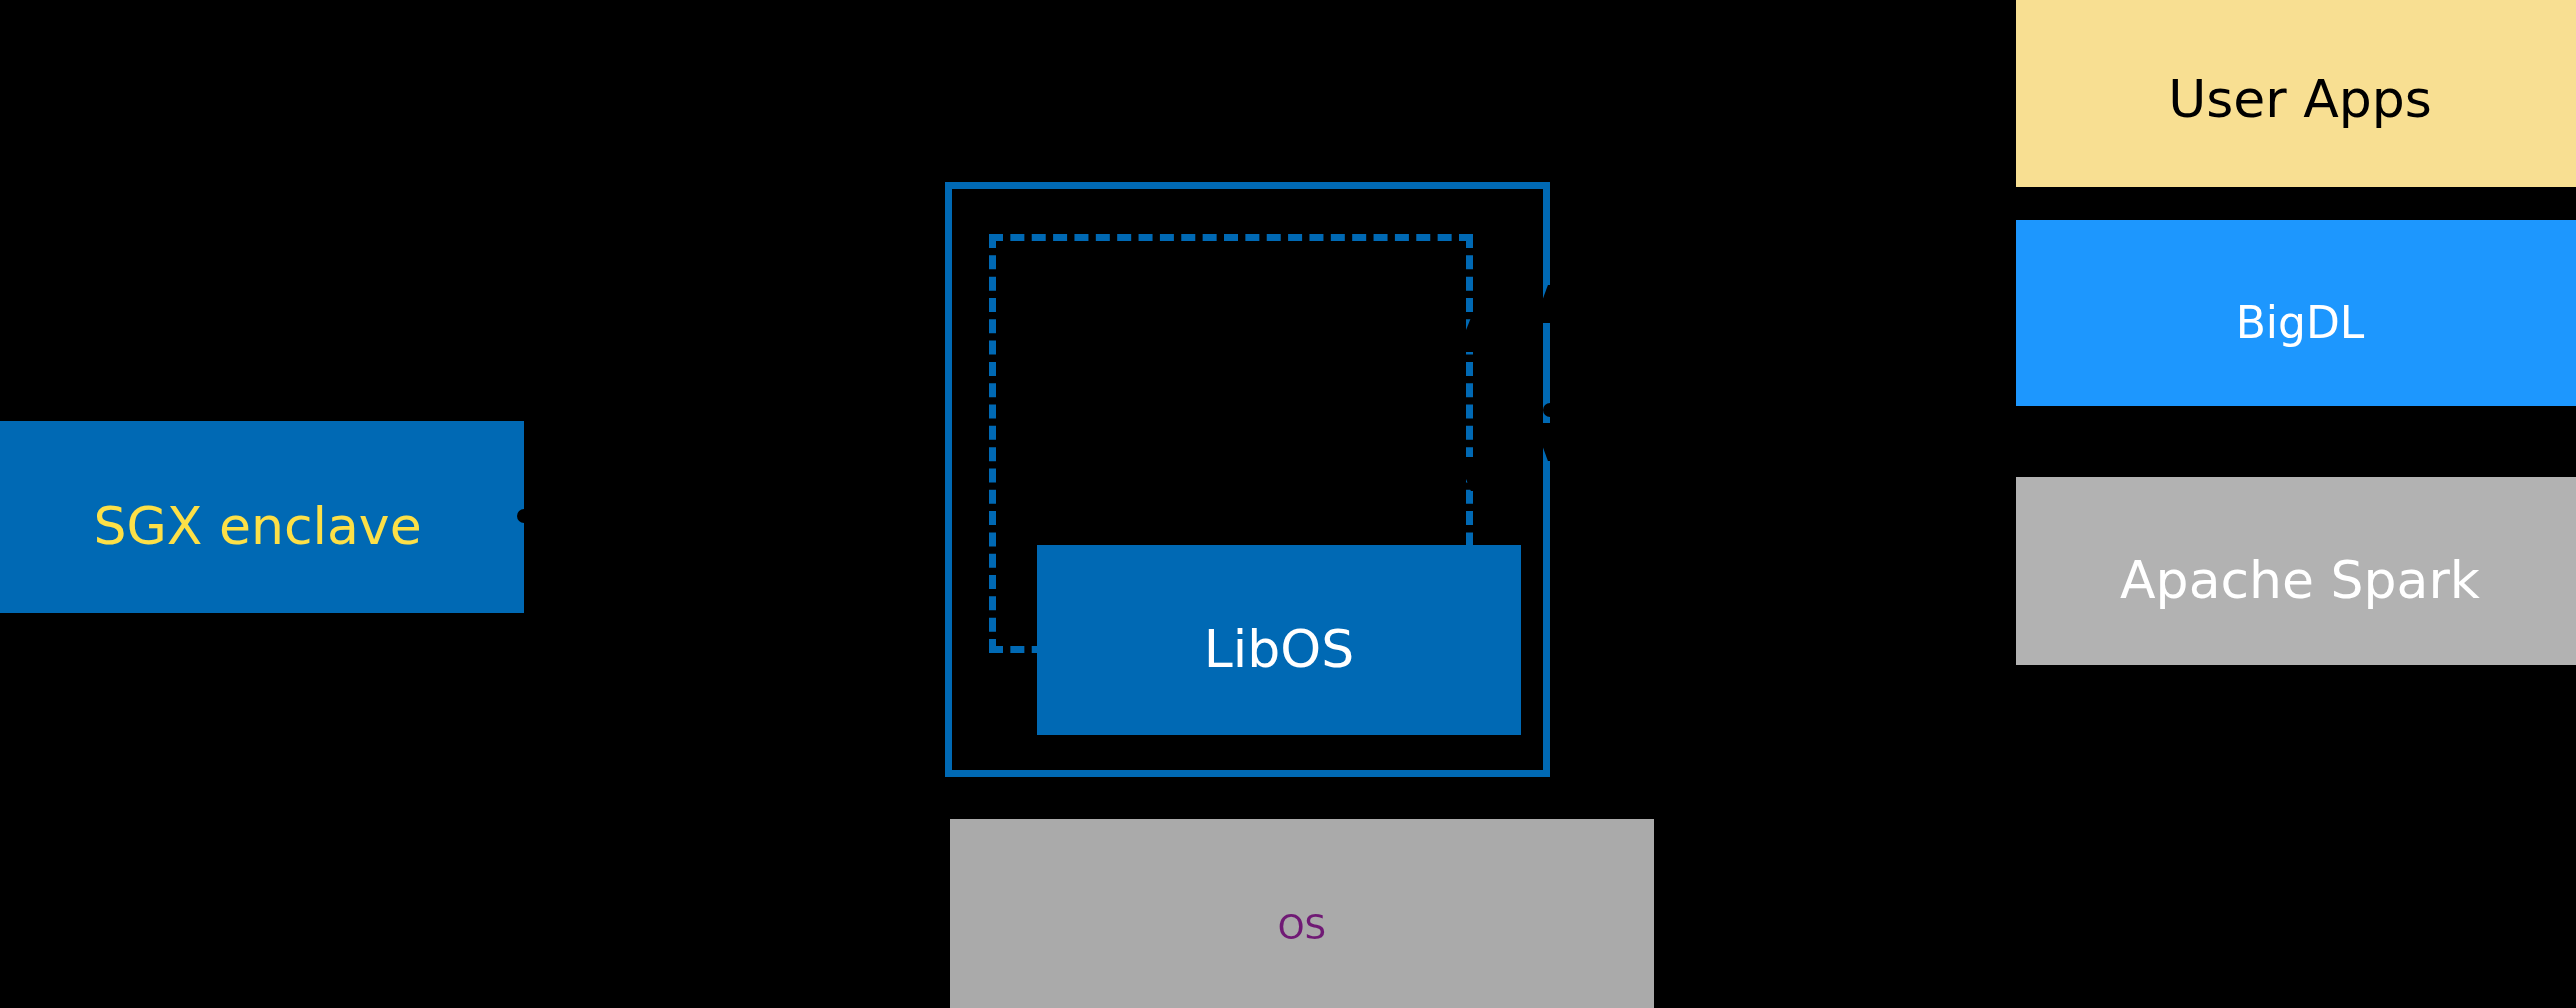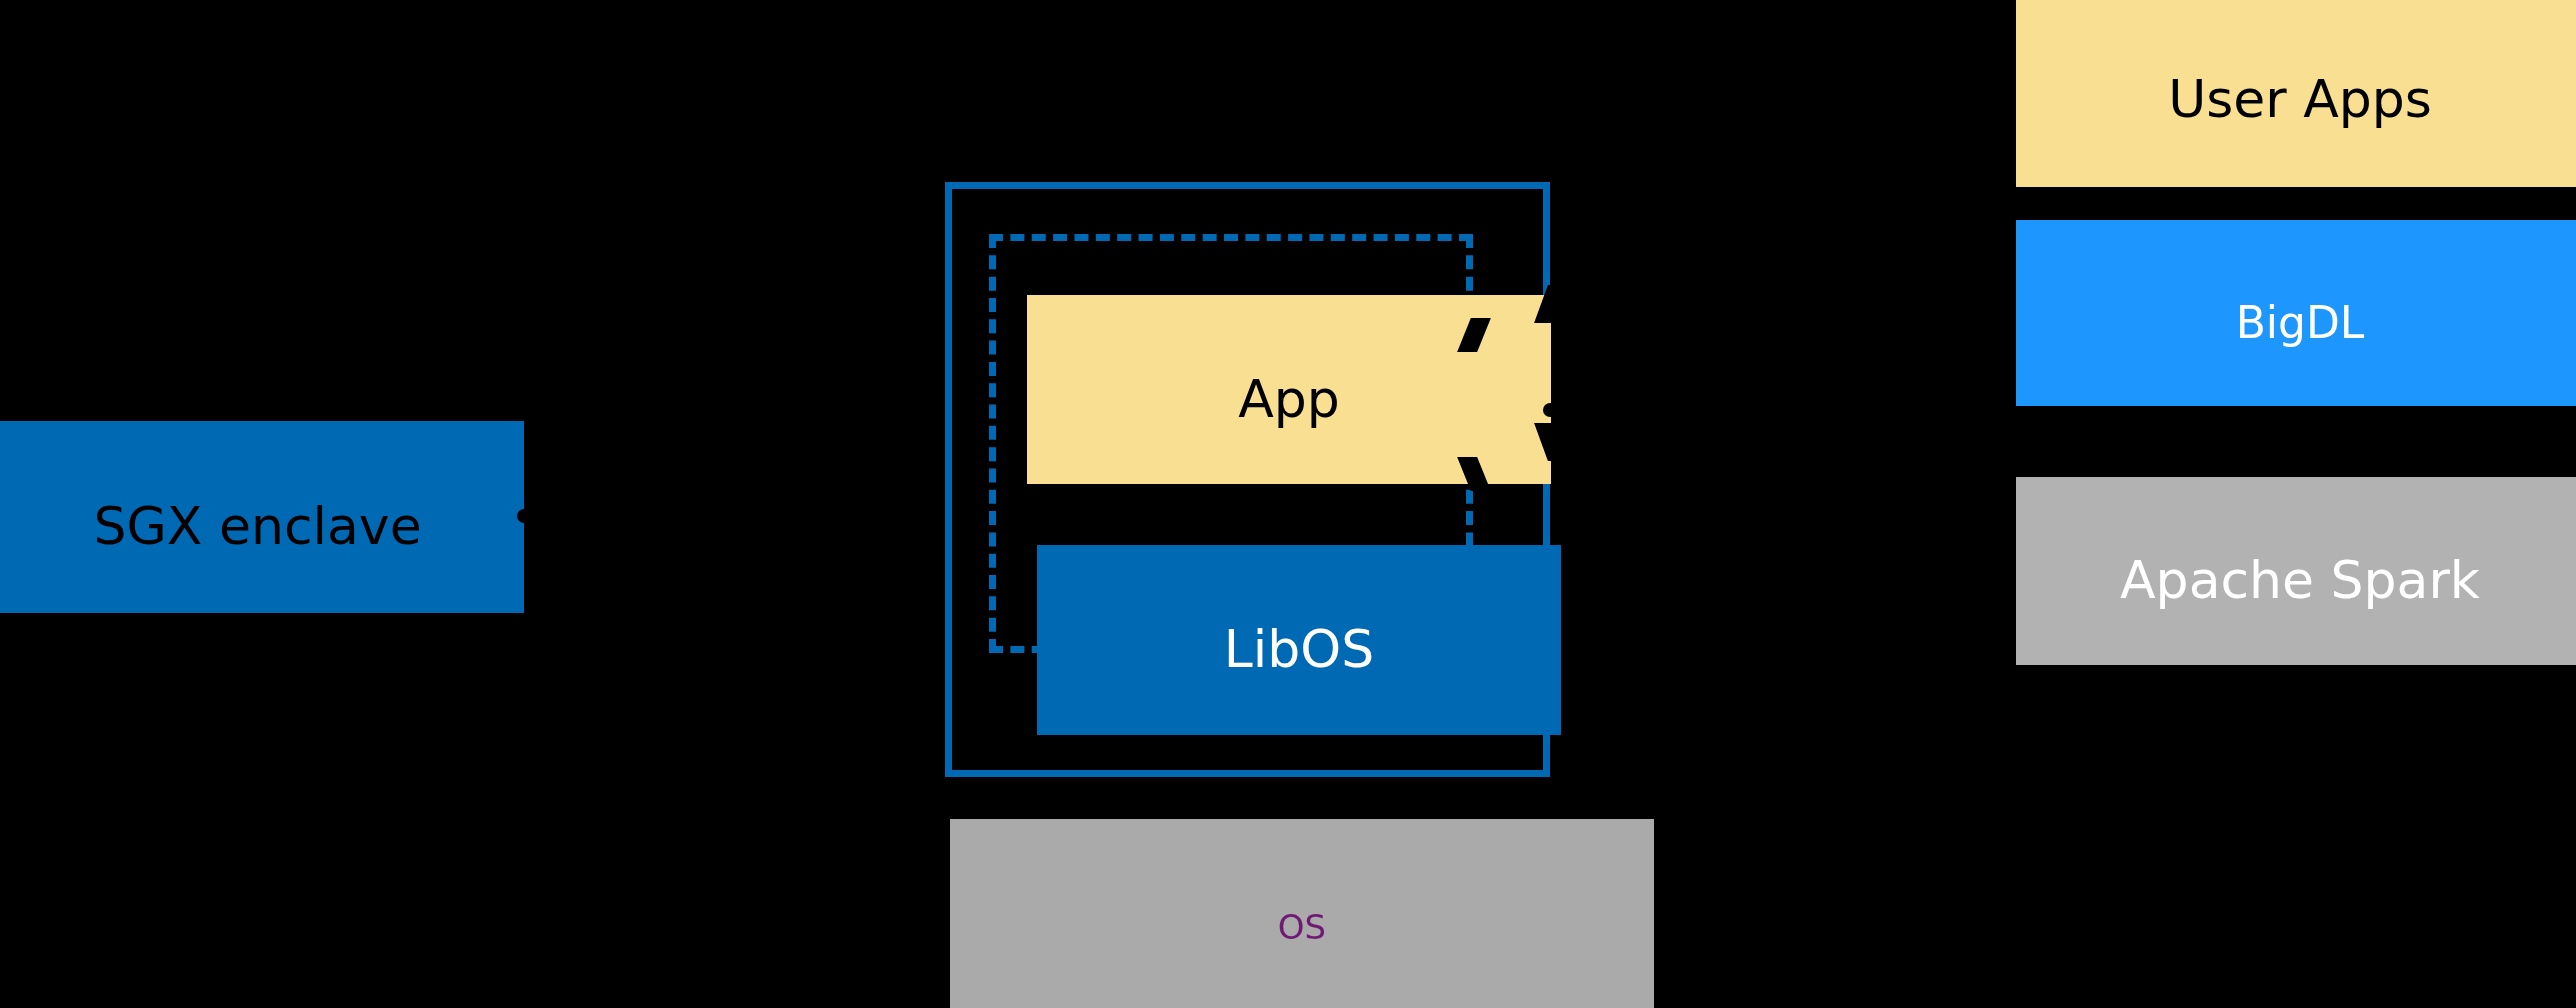--- a/index.html
+++ b/index.html
@@ -34,21 +34,21 @@
 
   
   #sgx-enclave-box {
     left: -8.4px;
     top: 421px;
     width: 532px;
     height: 192px;
     background: #0069B4;
   }
   #sgx-enclave-box .label {
-    color: #000000;
+    color: #fde047;
     font-size: 52px;
     font-weight: 400;
   }
 
   
   #enclave-outline {
     left: 945px;
     top: 182px;
     width: 605px;
     height: 595px;
@@ -77,21 +77,21 @@
   #app-box .label {
     color: #000000;
     font-size: 52px;
     font-weight: 400;
   }
 
   
   #libos-box {
     left: 1037px;
     top: 545px;
-    width: 524px;
+    width: 484px;
     height: 190px;
     background: #0069B4;
   }
   #libos-box .label {
     color: #FFFFFF;
     font-size: 52px;
     font-weight: 400;
   }
 
   
@@ -200,23 +200,20 @@
 <div id="canvas">
 
   <div class="box" id="sgx-enclave-box">
     <span class="label">SGX enclave</span>
   </div>
 
   <div class="box" id="enclave-outline"></div>
 
   <div class="box" id="libos-boundary-outline"></div>
 
-  <div class="box" id="app-box">
-    <span class="label">App</span>
-  </div>
 
   <div class="box" id="libos-box">
     <span class="label">LibOS</span>
   </div>
 
   <div class="box" id="os-box">
     <span class="label">OS</span>
   </div>
 
   <div class="box" id="user-apps-box">

